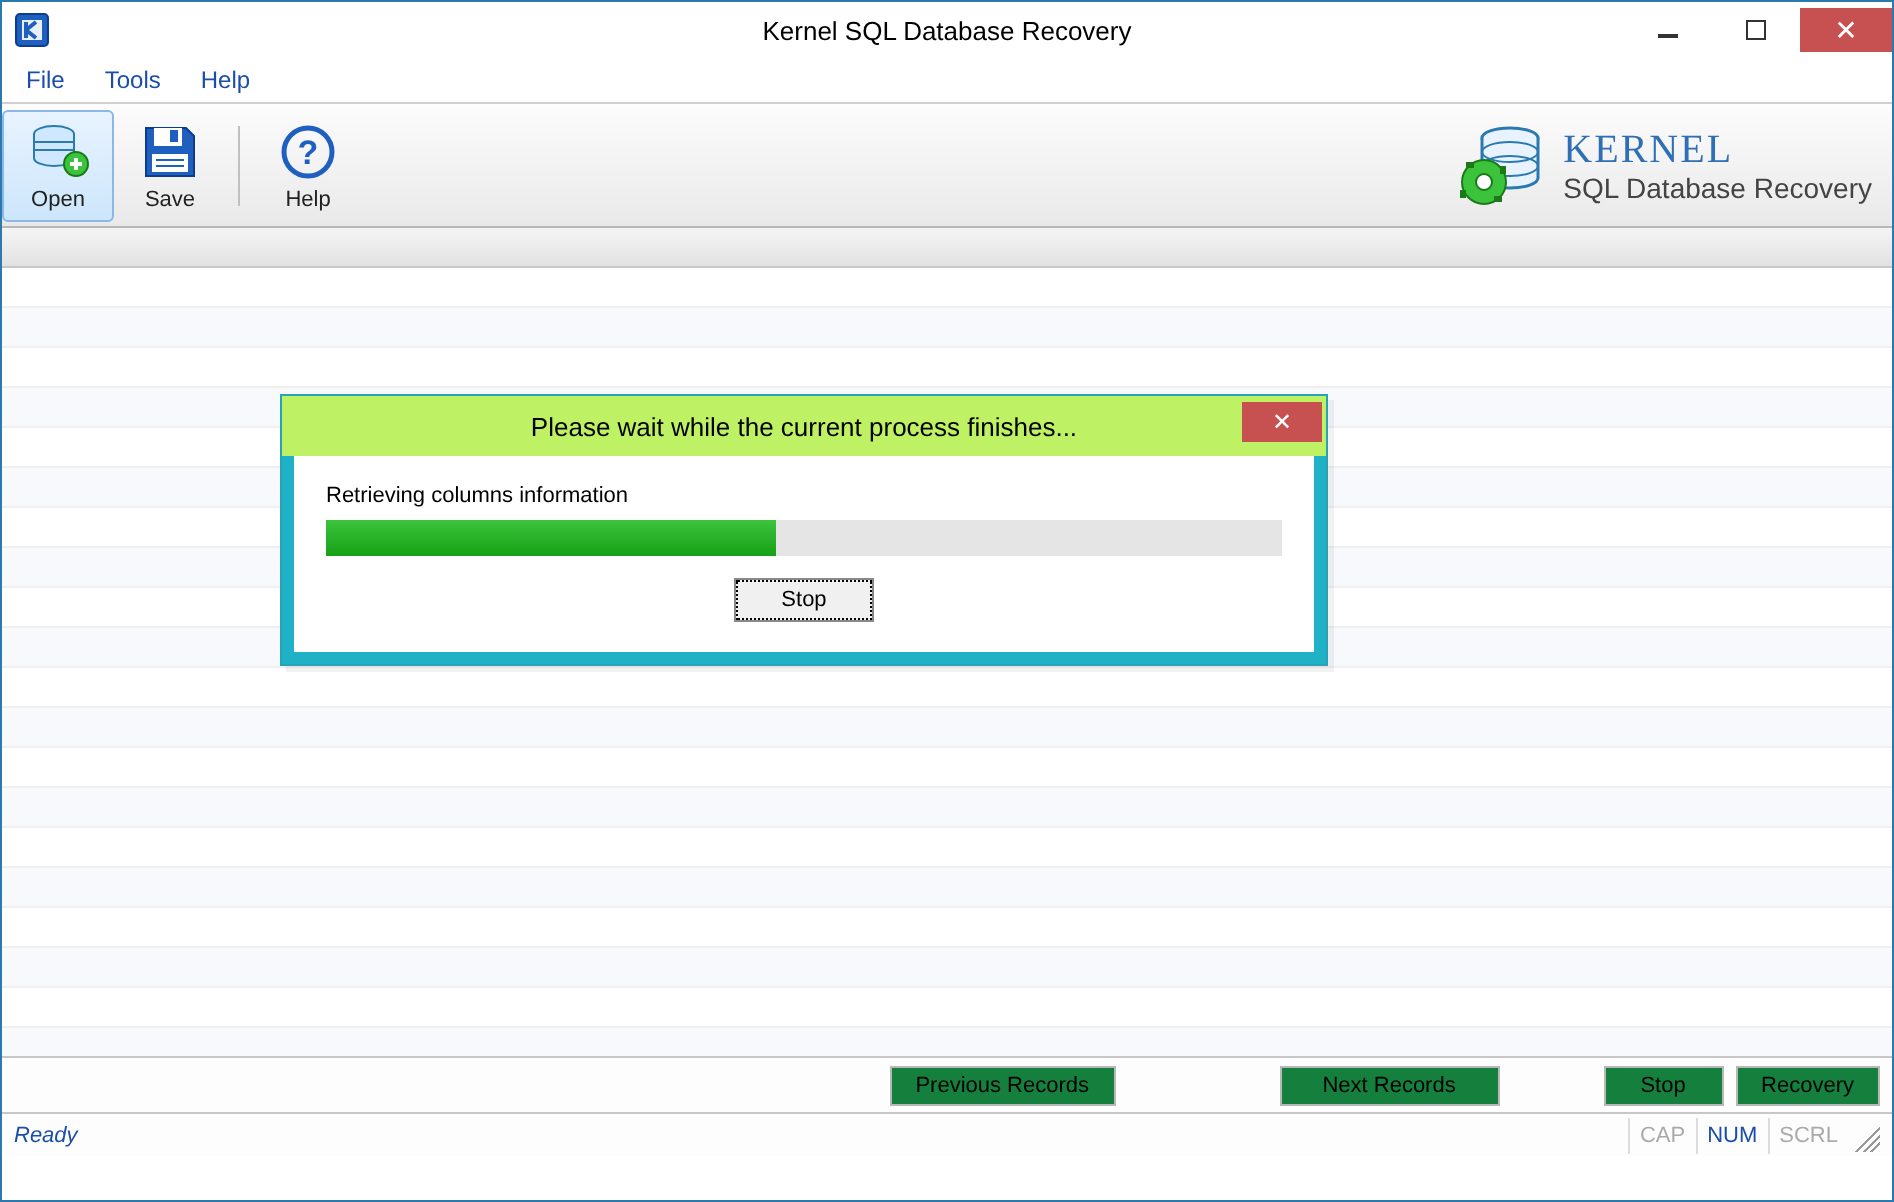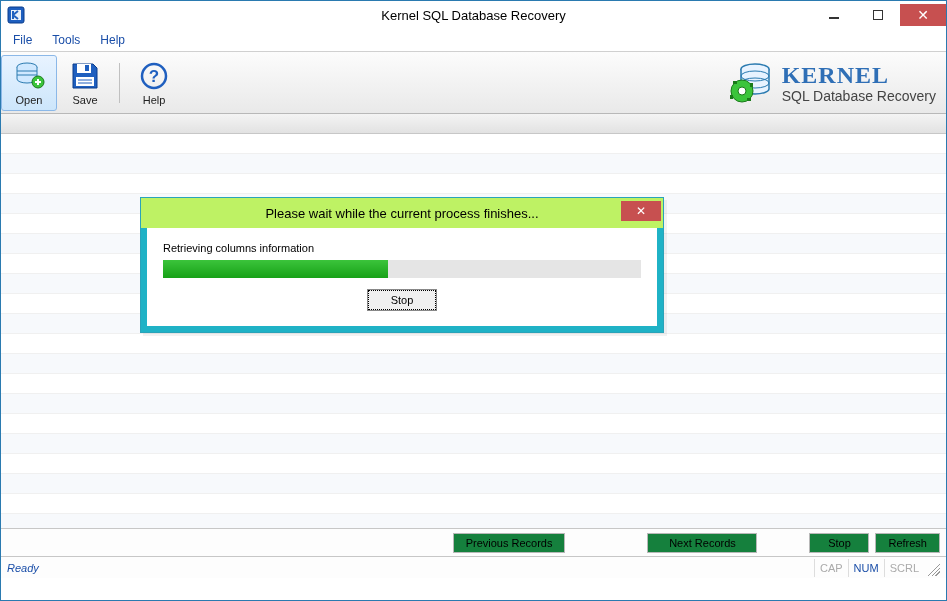--- a/index.html
+++ b/index.html
@@ -24,21 +24,21 @@
   
   .toolbar { height:63px; border-top:1px solid #d0d0d0; border-bottom:1px solid #b8b8b8; display:flex; align-items:center; position:relative;
     background:linear-gradient(#fcfcfc,#e9e9e9); }
   .tool-btn { display:flex; flex-direction:column; align-items:center; justify-content:center; width:56px; height:58px; font-size:11px; color:#222; gap:2px; }
   .tool-btn.active { background:linear-gradient(#e8f3ff,#cde6fb); border:1px solid #8bb8e8; border-radius:3px; height:56px; margin:1px 0; }
   .tool-sep { width:1px; height:40px; background:#c0c0c0; margin:0 6px; }
   .tool-icon { width:32px; height:32px; display:flex; align-items:center; justify-content:center; }
   .brand { margin-left:auto; display:flex; align-items:center; padding-right:10px; gap:8px; }
   .brand svg { flex-shrink:0; }
   .brand-text { display:flex; flex-direction:column; line-height:1; }
-  .brand-title { font-size:24px; font-weight:700; color:#2f6fb6; letter-spacing:1px; font-family:Georgia,serif; }
+  .brand-title { font-size:20px; font-weight:400; color:#2f6fb6; letter-spacing:1px; font-family:Georgia,serif; }
   .brand-sub { font-size:14px; color:#444; margin-top:2px; }
 
   
   .main { display:flex; height:442px; }
   .sidebar { width:219px; border-right:1px solid #c7c7c7; display:flex; flex-direction:column; }
   .sidebar-header { height:20px; font-size:11px; font-weight:bold; padding:3px 6px;
     background:linear-gradient(#f4f4f4,#e2e2e2); border-bottom:1px solid #c7c7c7; }
   .sidebar-body { flex:1; background:#fff; }
   .content { flex:1; display:flex; flex-direction:column; }
   .content-header { height:20px; background:linear-gradient(#f4f4f4,#e2e2e2); border-bottom:1px solid #c7c7c7; }
@@ -190,21 +190,21 @@
         <div class="grid-row alt"></div>
       <div class="grid-row"></div>
         <div class="grid-row alt"></div>
     </div>
     <div class="bottom-bar">
       <div class="btn wide">Previous Records</div>
       <div style="width:70px"></div>
       <div class="btn wide">Next Records</div>
       <div style="width:40px"></div>
       <div class="btn small">Stop</div>
-      <div class="btn small">Refresh</div>
+      <div class="btn small">Recovery</div>
     </div>
   </div>
 </div>
 
 <div class="statusbar">
   <div class="status-left">Ready</div>
   <div class="status-right">
     <div class="status-ind">CAP</div>
     <div class="status-ind on">NUM</div>
     <div class="status-ind">SCRL</div>

